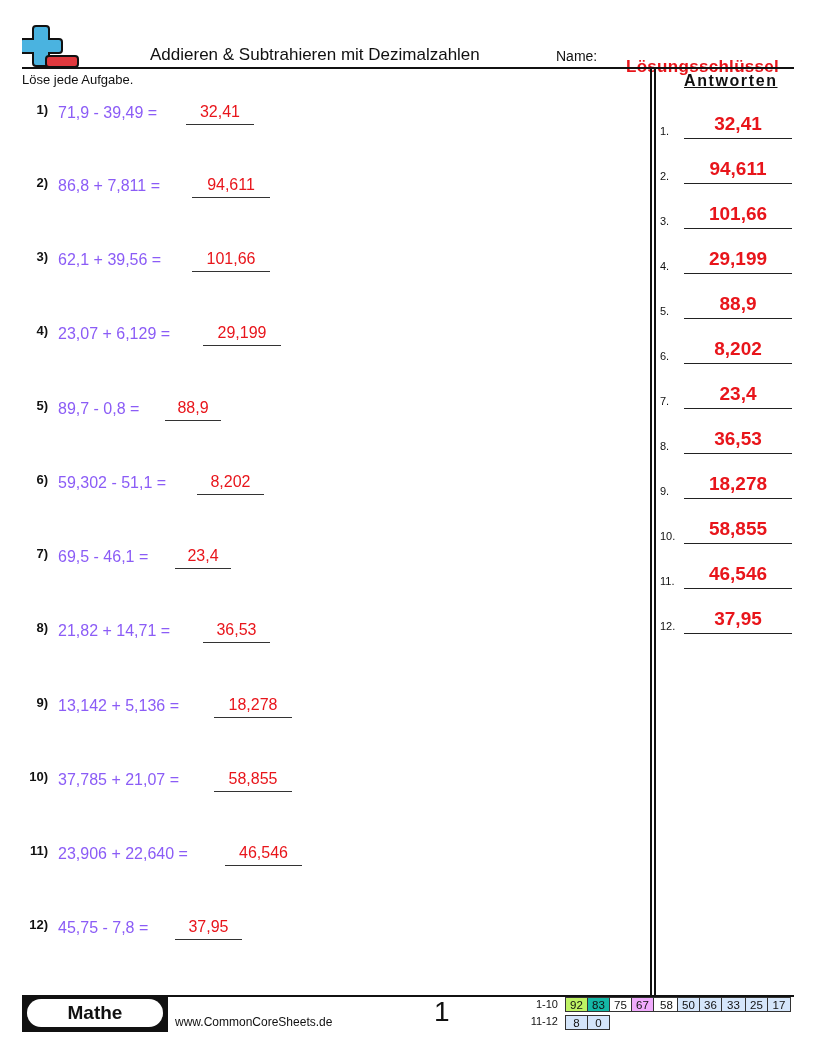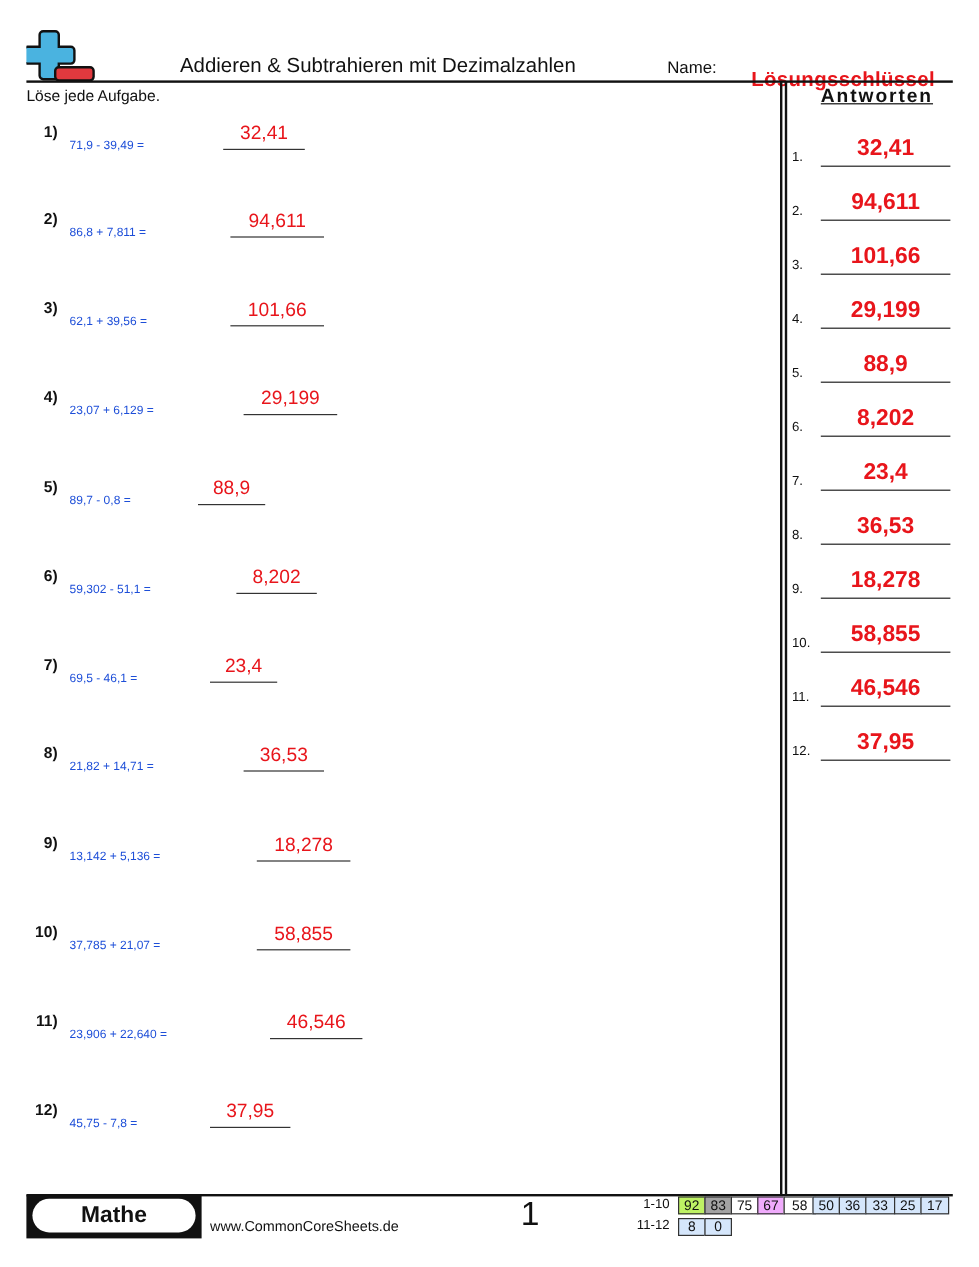--- a/index.html
+++ b/index.html
@@ -15,21 +15,21 @@
   .instructions { left:22px; top:72px; font-size:13px; font-weight:normal; color:#111; }
   
   .vdiv { left:650px; top:68px; width:2px; height:928px; background:#111; }
   .vdiv2 { left:654px; top:68px; width:2px; height:928px; background:#111; }
   
   .answers-title { left:684px; top:72px; font-size:16px; font-weight:bold; letter-spacing:1.6px; text-decoration:underline; color:#111; }
   
   .problem { position:absolute; left:0; height:30px; }
   .pnum { position:absolute; font-size:13px; font-weight:bold; top:-2px; right:0; }
   .pnum-wrap { position:absolute; width:48px; left:0; top:0; text-align:right; }
-  .expr { position:absolute; left:58px; top:12px; font-size:10px; white-space:nowrap; color:#1d4ed8; }
+  .expr { position:absolute; left:58px; top:0; font-size:16px; white-space:nowrap; color:#8b5cf6; }
   .blank { position:absolute; top:20px; height:1px; background:#333; }
   .ans-inline { position:absolute; top:-1px; font-size:16px; color:#e8151b; text-align:center; white-space:nowrap; }
   
   .key-row { position:absolute; left:660px; width:132px; height:40px; }
   .key-num { position:absolute; left:0; bottom:2px; font-size:11px; color:#111; }
   .key-line { position:absolute; left:24px; right:0; bottom:0; height:1.5px; background:#222; }
   .key-val { position:absolute; left:24px; right:0; bottom:4px; text-align:center; font-size:19px; font-weight:bold; color:#e8151b; }
   
   .footer-rule { left:22px; top:995px; width:772px; height:1.5px; background:#111; }
   .mathe-box { left:22px; top:996px; width:146px; height:36px; background:#111; }
@@ -226,21 +226,21 @@
 <div class="abs mathe-box"></div>
 <div class="abs mathe-pill">Mathe</div>
 <div class="abs site">www.CommonCoreSheets.de</div>
 <div class="abs page-num">1</div>
 
 <div>
   <span class="score-label" style="left:518px;top:998px">1-10</span>
   <span class="score-label" style="left:518px;top:1015px">11-12</span>
 
   <div class="score-cell" style="left:565px;top:997px;width:23px;background:#bef264">92</div>
-  <div class="score-cell" style="left:587px;top:997px;width:23px;background:#a3a3a3">83</div>
+  <div class="score-cell" style="left:587px;top:997px;width:23px;background:#14b8a6">83</div>
   <div class="score-cell" style="left:609px;top:997px;width:23px;background:#fff">75</div>
   <div class="score-cell" style="left:631px;top:997px;width:23px;background:#f0abfc">67</div>
   <div class="score-cell" style="left:653px;top:997px;width:27px;background:#fff">58</div>
   <div class="score-cell" style="left:677px;top:997px;width:23px;background:#d5e6fb">50</div>
   <div class="score-cell" style="left:699px;top:997px;width:23px;background:#d5e6fb">36</div>
   <div class="score-cell" style="left:721px;top:997px;width:25px;background:#d5e6fb">33</div>
   <div class="score-cell" style="left:745px;top:997px;width:23px;background:#d5e6fb">25</div>
   <div class="score-cell" style="left:767px;top:997px;width:24px;background:#d5e6fb">17</div>
 
   <div class="score-cell" style="left:565px;top:1015px;width:23px;background:#d5e6fb">8</div>

